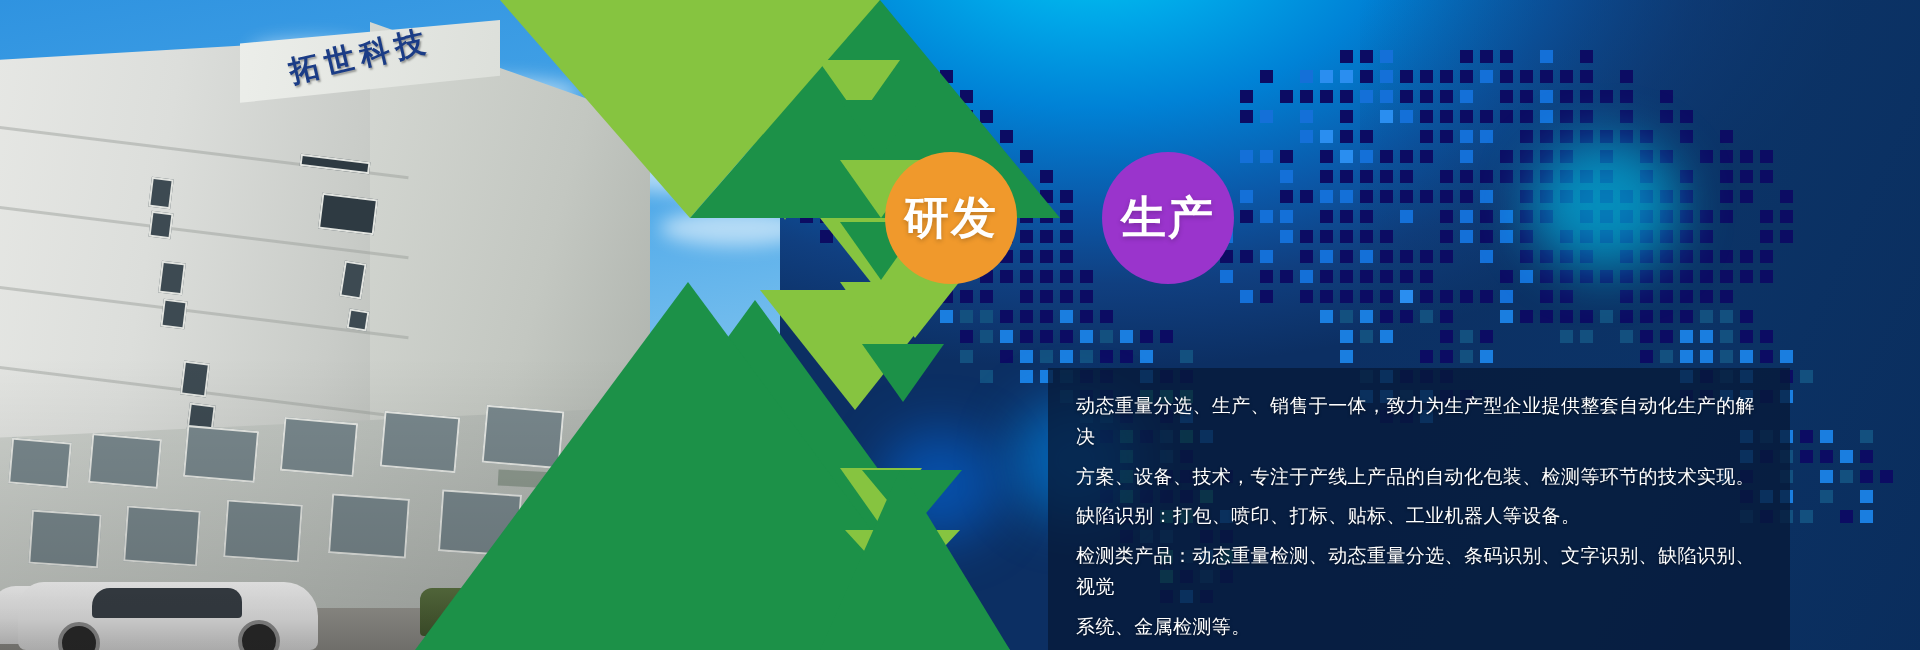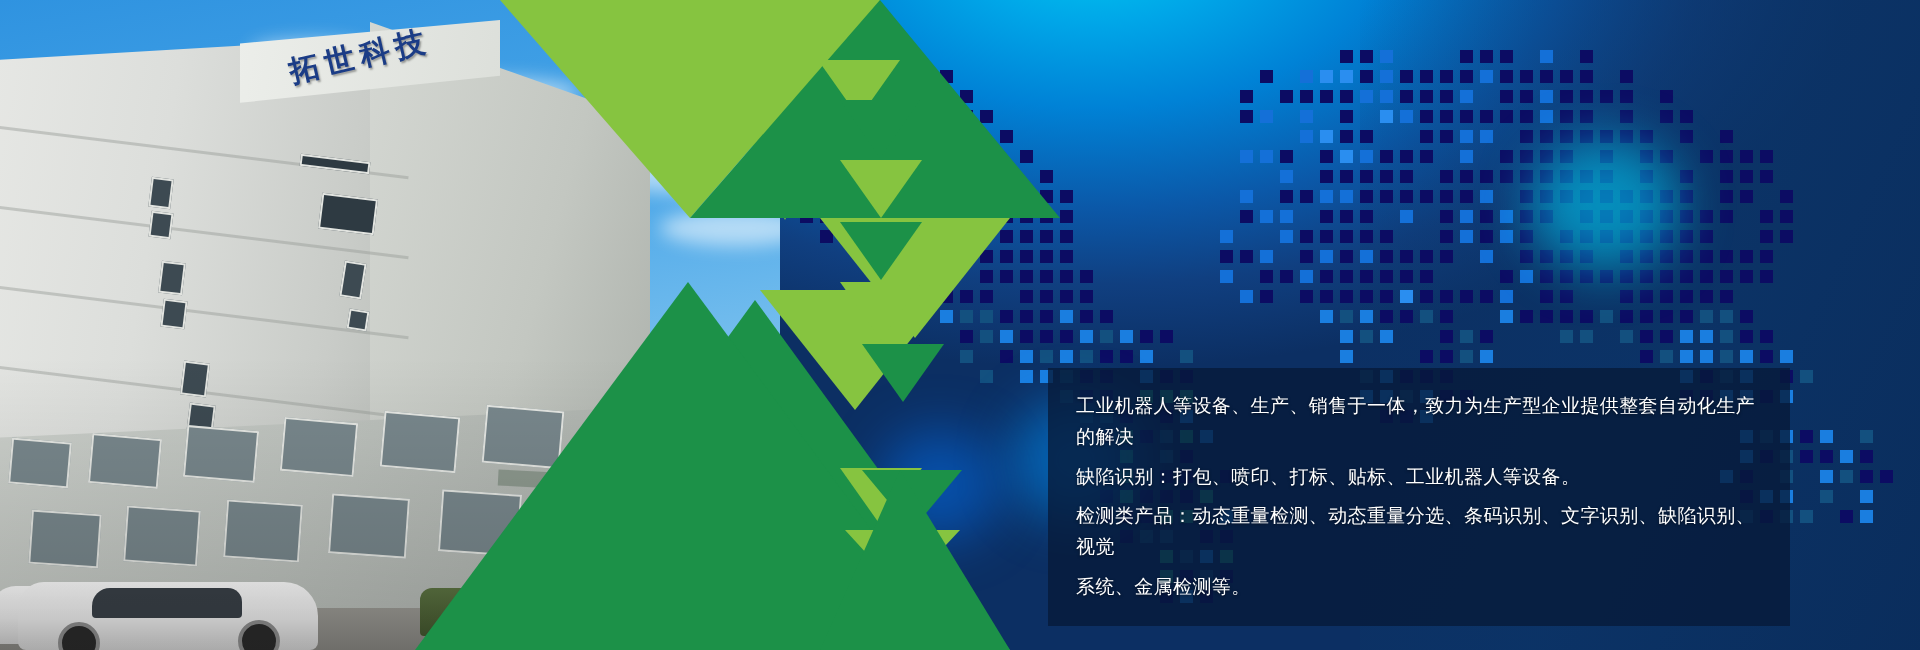--- a/index.html
+++ b/index.html
@@ -782,21 +782,28 @@
     <polygon points="840,222 922,222 881,280" fill="#1c9148"></polygon>
     <polygon points="840,282 922,282 881,340" fill="#86c440"></polygon>
     <polygon points="862,344 944,344 903,402" fill="#1c9148"></polygon>
     <polygon points="840,468 922,468 881,526" fill="#86c440"></polygon>
     <polygon points="862,470 962,470 912,530" fill="#1c9148"></polygon>
     <polygon points="845,530 960,530 902,592" fill="#86c440"></polygon>
 
     <polygon points="900,470 1010,650 820,650" fill="#1c9148"></polygon>
   </svg>
 
+  <div class="circle" style="left:885px;top:152px;width:132px;height:132px;background:#f0992c;font-size:45px;">
+    <span>研发</span>
+  </div>
+  <div class="circle" style="left:1102px;top:152px;width:132px;height:132px;background:#9a34cc;font-size:45px;">
+    <span>生产</span>
+  </div>
 
   <div class="panel" style="left:1048px;top:368px;width:742px;">
-    <p>工业机器人等设备、生产、销售于一体，致力为生产型企业提供整套自动化生产的解决</p>
+    <p>动态重量分选、生产、销售于一体，致力为生产型企业提供整套自动化生产的解决</p>
+    <p>方案、设备、技术，专注于产线上产品的自动化包装、检测等环节的技术实现。</p>
     <p>缺陷识别：打包、喷印、打标、贴标、工业机器人等设备。</p>
     <p>检测类产品：动态重量检测、动态重量分选、条码识别、文字识别、缺陷识别、视觉</p>
     <p>系统、金属检测等。</p>
   </div>
 
 </div>
 
 </body></html>

